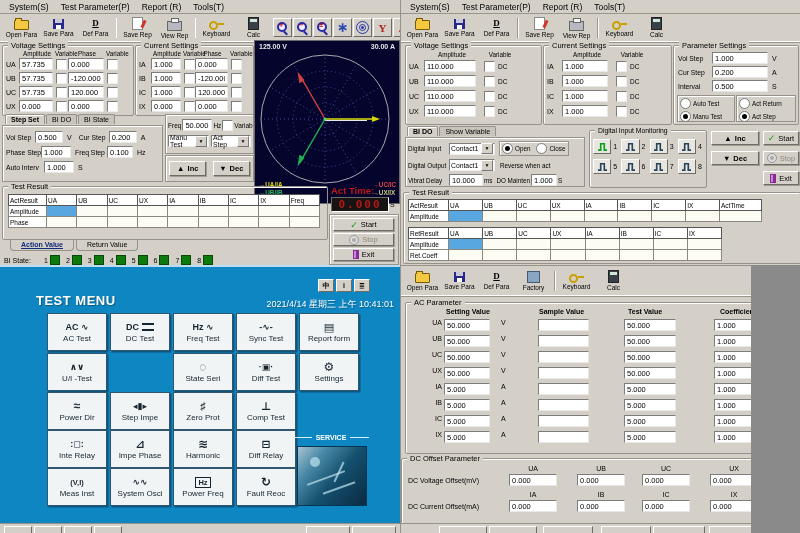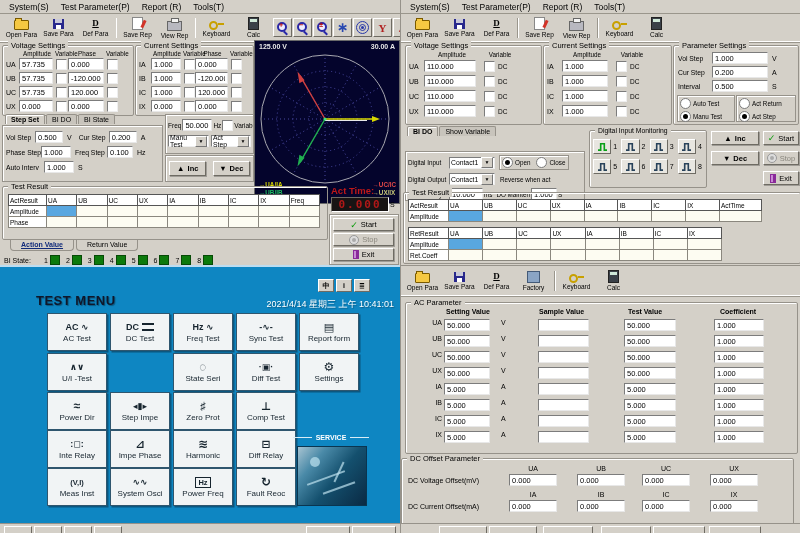--- a/index.html
+++ b/index.html
@@ -86,21 +86,21 @@
 .acttime{position:absolute;color:#c01818;font-weight:bold;font-size:9.5px}
 
 .vtab{padding:1px 10px 2px;border:1px solid #96928a;border-top:none;border-radius:0 0 4px 4px;font-size:7px;background:#d4d0c8}
 .vtab.on{font-weight:bold;color:#102a7a;text-decoration:underline}
 .bisq{width:8px;height:8px;background:#0c7a0c;border:1px solid #064a06;display:inline-block;margin:0 6px 0 2px}
 .jlb{width:17px;height:13px;background:#e8e6e0;border:1px solid;border-color:#fff #6e6b63 #6e6b63 #fff;display:inline-flex;align-items:center;justify-content:center}
 .jln{font-size:7px;margin:0 4px 0 2px}
 
 #q3{background:#0e86c2;border-top:2px solid #bcdcf0}
 .wb{position:absolute;width:14px;height:11px;background:#d4d0c8;border:1px solid;border-color:#fff #6e6b63 #6e6b63 #fff;font-size:7px;font-weight:bold;display:flex;align-items:center;justify-content:center}
-.tmtitle{position:absolute;color:#0f172a;font-size:13px;font-weight:bold;letter-spacing:.5px;text-shadow:1px 1px 1px rgba(0,0,0,.35)}
+.tmtitle{position:absolute;color:#ffffff;font-size:13px;font-weight:bold;letter-spacing:.5px;text-shadow:1px 1px 1px rgba(0,0,0,.35)}
 .tmdate{position:absolute;color:#fff;font-size:9px;font-weight:normal;text-shadow:1px 1px 1px rgba(0,0,0,.3);white-space:nowrap}
 .tile{position:absolute;width:58px;height:36px;background:#f1f4f5;border:1px solid #2f566e;box-shadow:1.5px 1.5px 0 rgba(8,40,62,.5);display:flex;flex-direction:column;align-items:center;justify-content:center;gap:1px}
 .ti{height:12px;display:flex;align-items:center;color:#16242e;font-size:9px}
 .tlb{font-size:8px;color:#16242e}
 .ic-ac::before{content:"AC ∿";font-weight:bold}
 .ic-hz::before{content:"Hz ∿";font-weight:bold}
 .ic-sync::before{content:"-∿-";font-weight:bold}
 .ic-rep::before{content:"▤";font-size:11px}
 .ic-ui::before{content:"∧∨";font-weight:bold}
 .ic-invt::before{content:"╲_";font-weight:bold;font-size:8px}
@@ -668,21 +668,21 @@
             <span>Act Step</span>
           </div>
     </div>
   </div>
 
   <div class="abs" style="left:4px;top:126px;width:180px;height:60px">
     <div class="tabstrip" style="margin-left:2px">
       <span class="tabi on">BI DO</span>
       <span class="tabi">Show Variable</span>
     </div>
-    <div class="fieldbox" style="left:0;top:25px;width:178px;height:48px">
+    <div class="fieldbox" style="left:0;top:11px;width:178px;height:48px">
       <div class="f" style="margin:3px 0 0 2px;gap:1px;font-size:6.3px">
         <span style="width:40px">Digital Input</span>
         <span class="dd" style="width:46px">
               <span>Contact1</span>
               <span class="da"></span>
             </span>
         <span class="fieldbox f" style="position:static;margin-left:3px;padding:1px 2px;gap:2px">
           <span class="radio on"></span>
               <span>Open</span>
           <span class="radio" style="margin-left:4px"></span>
@@ -979,21 +979,21 @@
   <div class="strip" style="height:11px">
     <span class="pbtn" style="left:4px;width:26px"></span>
     <span class="pbtn" style="left:34px;width:26px"></span>
     <span class="pbtn" style="left:64px;width:26px"></span>
     <span class="pbtn" style="left:94px;width:26px"></span>
     <span class="pbtn" style="left:306px;width:42px"></span>
     <span class="pbtn" style="left:352px;width:42px"></span>
   </div>
 </div>
 
-<div class="q wgray" style="left:400px;top:265px;width:400px;height:268px;border-left:1px solid #96928a;border-top:1px solid #96928a;box-sizing:border-box">
+<div class="q wgray" style="left:400px;top:265px;width:351px;height:268px;border-left:1px solid #96928a;border-top:1px solid #96928a;box-sizing:border-box">
   <div class="toolbar" style="height:29px">
     <div class="tb">
           <span class="ifold"></span>
           <span>Open Para</span>
         </div>
     <div class="tb">
           <span class="iflop"></span>
           <span>Save Para</span>
         </div>
     <div class="tb">

